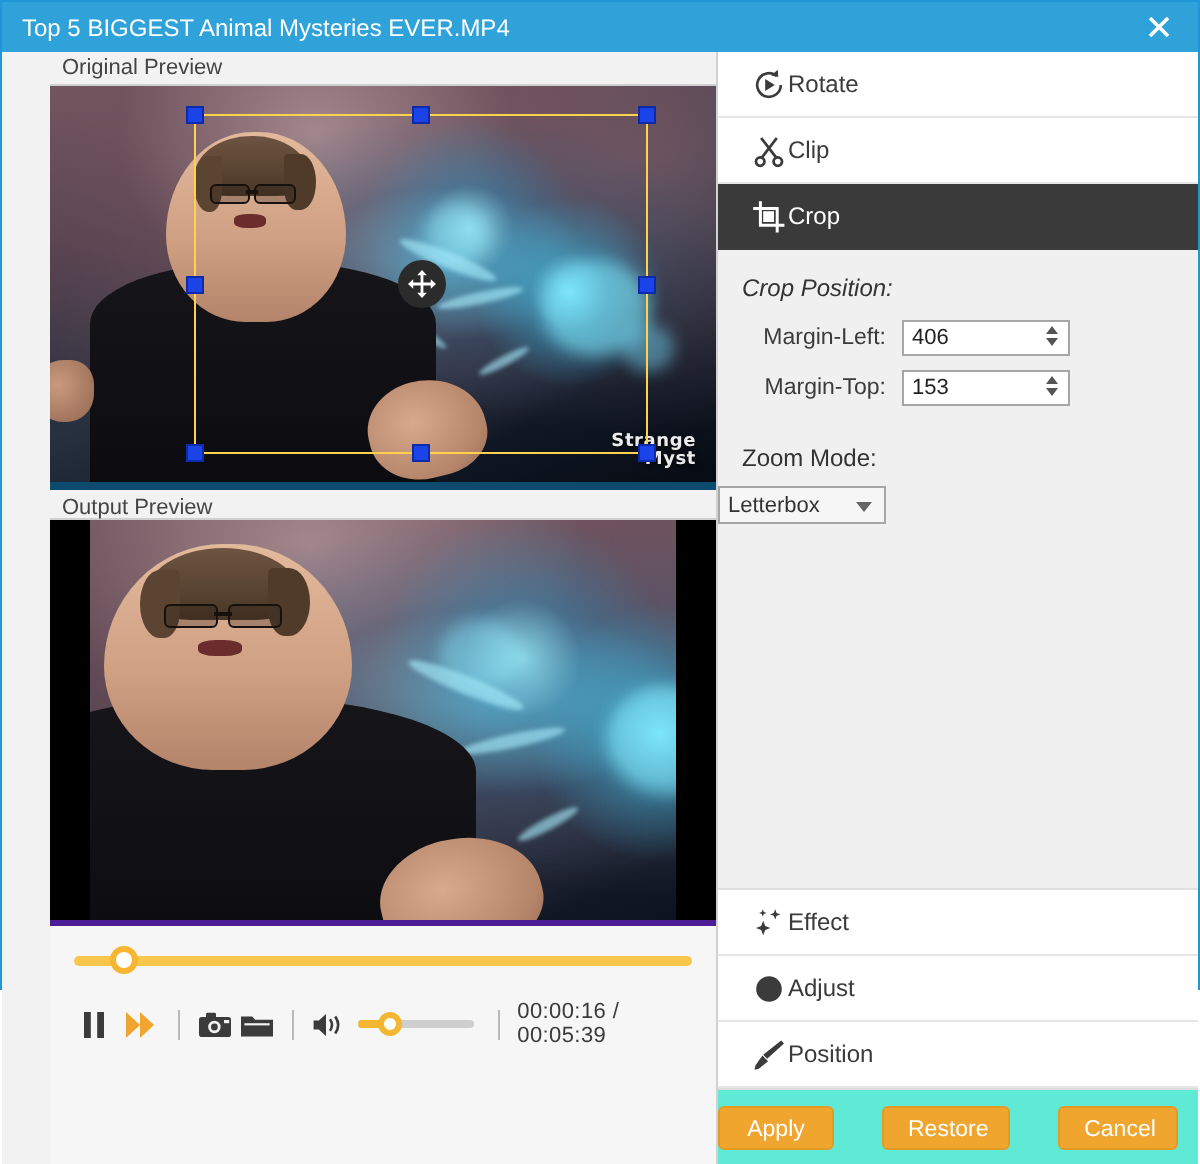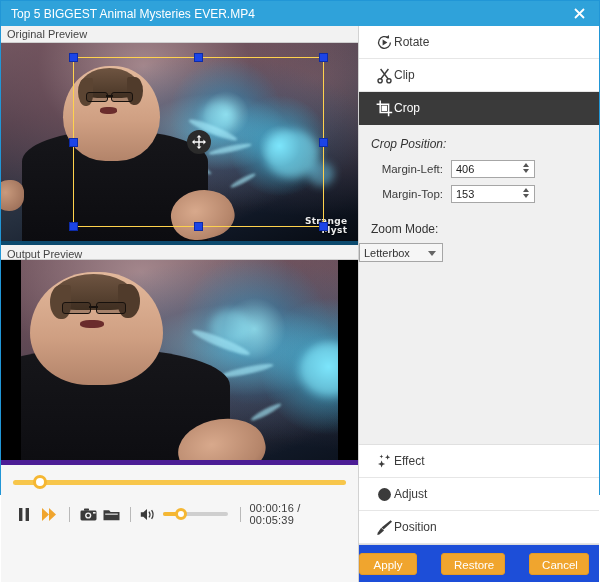--- a/index.html
+++ b/index.html
@@ -14,21 +14,21 @@
   
   .titlebar{height:25px;background:#2fa2da;display:flex;align-items:center;
             padding:0 0 0 10px;box-sizing:border-box;}
   .titlebar .title{color:#ffffff;font-size:12px;flex:1;white-space:nowrap;overflow:hidden;}
   .closebtn{width:40px;height:25px;display:flex;align-items:center;justify-content:center;
             color:#fff;font-size:15px;cursor:pointer;}
 
   
   .body{display:flex;height:556px;}
   .left{width:358px;box-sizing:border-box;background:#f2f2f2;border-right:1px solid #d2d2d2;
-        display:flex;flex-direction:column;}
+        display:flex;flex-direction:column;padding-left:24px;}
   .right{width:240px;box-sizing:border-box;background:#fafafa;display:flex;flex-direction:column;}
 
   
   .prev-label{height:17px;line-height:17px;padding-left:6px;font-size:11px;color:#444;
               background:#f2f2f2;border-bottom:1px solid #cfcfcf;box-sizing:border-box;}
   .prev-label.out{height:19px;line-height:19px;border-top:4px solid #0c4a6e;}
 
   
   .stage{position:relative;overflow:hidden;background:#000;}
   .stage.orig{height:198px;}
@@ -93,21 +93,21 @@
   .hdl.se{right:-5px;bottom:-5px;cursor:nwse-resize;}
   .movecur{position:absolute;left:50%;top:50%;transform:translate(-50%,-50%);
            width:24px;height:24px;border-radius:50%;background:#2b2b2b;
            display:flex;align-items:center;justify-content:center;}
 
   
   .lb{position:absolute;top:0;bottom:0;width:20px;background:#000;}
   .lb.l{left:0;} .lb.r{right:0;}
 
   
-  .transport{flex:1;background:#f6f6f6;border-top:5px solid #4c1d95;padding:8px 8px 0 8px;box-sizing:border-box;}
+  .transport{flex:1;background:#f6f6f6;border-top:3px solid #4c1d95;padding:8px 8px 0 8px;box-sizing:border-box;}
   .seek{position:relative;height:14px;margin:2px 4px 0 4px;}
   .seek .track{position:absolute;left:0;right:0;top:5px;height:5px;border-radius:3px;background:#f7c64b;}
   .seek .thumb{position:absolute;top:0;width:14px;height:14px;border-radius:50%;
                background:#fff;border:3px solid #f5b733;box-sizing:border-box;cursor:pointer;}
   .ctrls{display:flex;align-items:center;height:32px;margin-top:9px;padding-left:6px;}
   .ic{display:flex;align-items:center;justify-content:center;cursor:pointer;}
   .sep{width:1px;height:15px;background:#b9b9b9;margin:0 9px;}
   .vol{position:relative;width:72px;height:12px;margin-left:7px;}
   .vol .vt{position:absolute;left:0;right:0;top:4px;height:4px;border-radius:2px;background:#cfcfcf;}
   .vol .vf{position:absolute;left:0;top:4px;height:4px;border-radius:2px;background:#f5b733;}
@@ -138,21 +138,21 @@
   .ar.dn{border-top:4px solid #555;}
 
   .zoom-title{font-size:12px;color:#333;padding:12px 0 7px 12px;}
   .selwrap{position:relative;width:84px;height:19px;background:#f6f6f6;
            border:1px solid #a6a6a6;box-sizing:border-box;display:flex;align-items:center;cursor:pointer;}
   .selwrap .sv{font-size:11px;color:#333;padding-left:4px;}
   .selwrap .sarrow{position:absolute;right:6px;top:7px;width:0;height:0;
                    border-left:4px solid transparent;border-right:4px solid transparent;border-top:5px solid #666;}
 
   
-  .footer{height:38px;background:#1d4ed8;border-top:1px solid #dcdcdc;display:flex;
+  .footer{height:38px;background:#5eead4;border-top:1px solid #dcdcdc;display:flex;
           align-items:center;justify-content:flex-end;padding-right:10px;gap:24px;box-sizing:border-box;}
   .btn{min-width:58px;height:22px;line-height:22px;border-radius:3px;background:#f0a52e;color:#fff;
        font-size:11.5px;text-align:center;padding:0 12px;cursor:pointer;border:1px solid #e59a24;box-sizing:border-box;}
 </style>
 </head>
 <body>
 
 <div class="window">
 
   <div class="titlebar">

